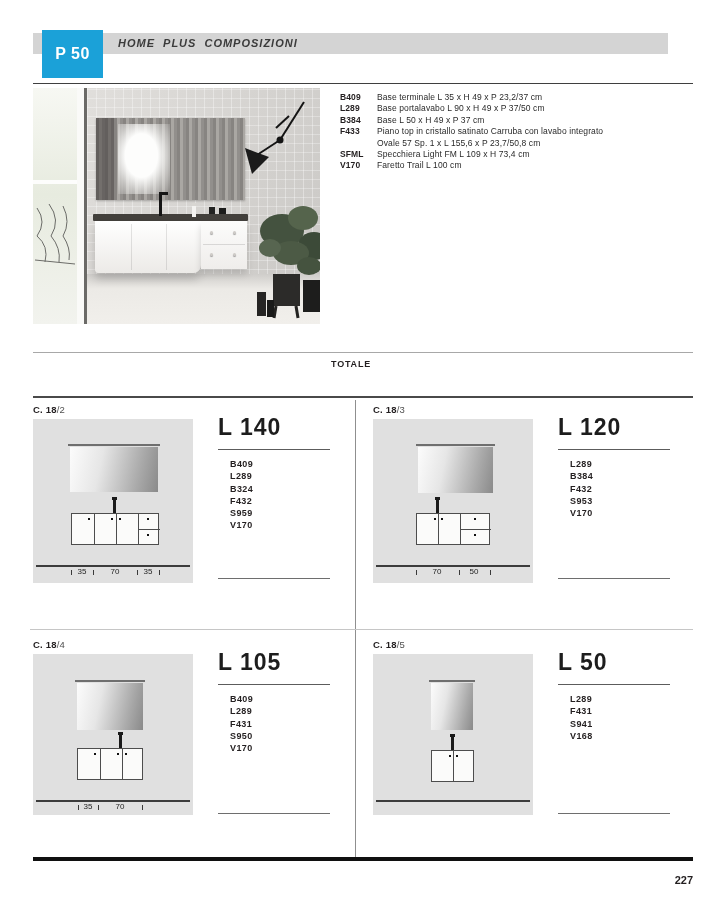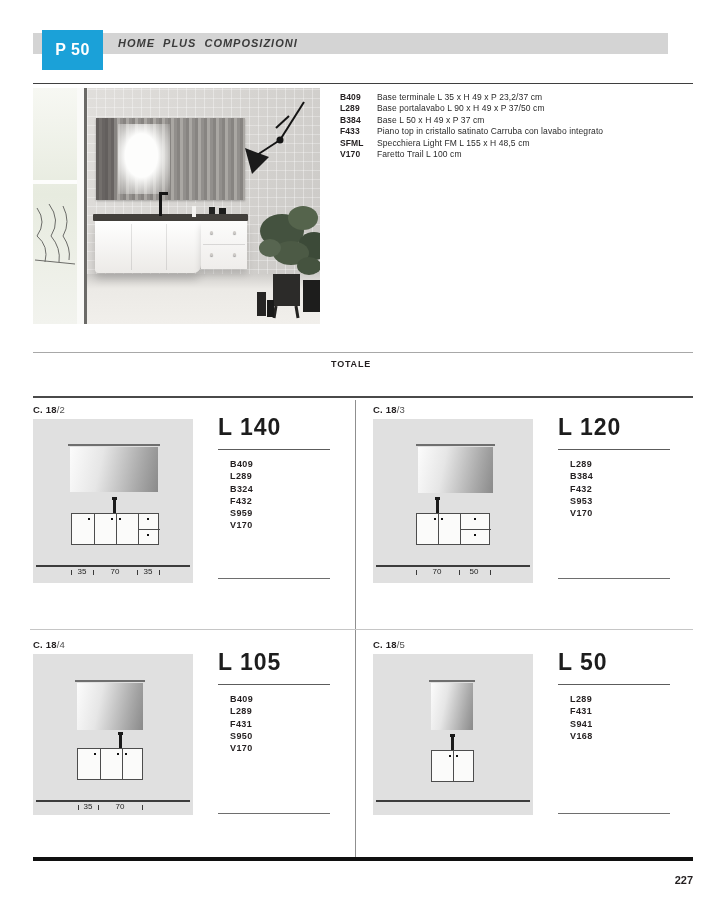--- a/index.html
+++ b/index.html
@@ -1,21 +1,21 @@
 <!DOCTYPE html>
 <html><head>
 <meta charset="utf-8">
 <style>
   html,body{margin:0;padding:0;background:#ffffff;}
   .page{position:relative;width:726px;height:920px;background:#ffffff;
         font-family:"Liberation Sans","DejaVu Sans",sans-serif;color:#231f20;overflow:hidden;}
 
   
   .hdr-bar{position:absolute;left:33px;top:33px;width:635px;height:21px;background:#d4d4d4;}
-  .hdr-badge{position:absolute;left:42px;top:30px;width:61px;height:40px;background:#1ba1d8;
+  .hdr-badge{position:absolute;left:42px;top:30px;width:61px;height:48px;background:#1ba1d8;
              color:#fff;font-weight:bold;font-size:16px;display:flex;align-items:center;justify-content:center;letter-spacing:.5px;}
   .hdr-title{position:absolute;left:118px;top:37px;font-size:11px;font-style:italic;font-weight:bold;
              color:#3b3b3b;letter-spacing:1px;word-spacing:4px;}
 
   
   .comp-line{position:absolute;left:33px;top:64px;font-size:10px;color:#231f20;letter-spacing:.2px;}
   .comp-line .b{font-weight:bold;}
   .comp-line .it{font-style:italic;}
   .rule-top{position:absolute;left:33px;top:83px;width:660px;height:1px;background:#3f3f3f;}
 
@@ -183,22 +183,26 @@
     </div>
     <div class="item-row">
       <span class="item-code">B384</span>
       <span class="item-desc">Base L 50 x H 49 x P 37 cm</span>
     </div>
     <div class="item-row">
       <span class="item-code">F433</span>
       <span class="item-desc">Piano top in cristallo satinato Carruba con lavabo integrato</span>
     </div>
     <div class="item-row">
+      <span class="item-code"></span>
+      <span class="item-desc">Ovale 57 Sp. 1 x L 155,6 x P 23,7/50,8 cm</span>
+    </div>
+    <div class="item-row">
       <span class="item-code">SFML</span>
-      <span class="item-desc">Specchiera Light  FM L 155 x H 48,5 cm</span>
+      <span class="item-desc">Specchiera Light  FM L 109 x H 73,4 cm</span>
     </div>
     <div class="item-row">
       <span class="item-code">V170</span>
       <span class="item-desc">Faretto Trail L 100 cm</span>
     </div>
   </div>
 
   <div class="tot-line1"></div>
   <div class="totale">TOTALE</div>
   <div class="tot-line2"></div>

